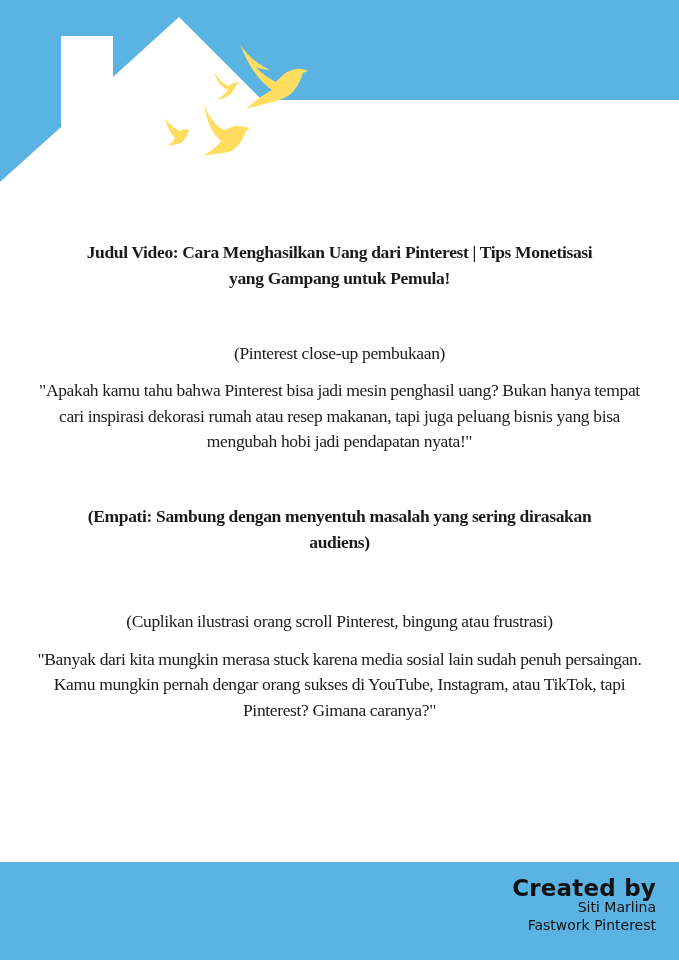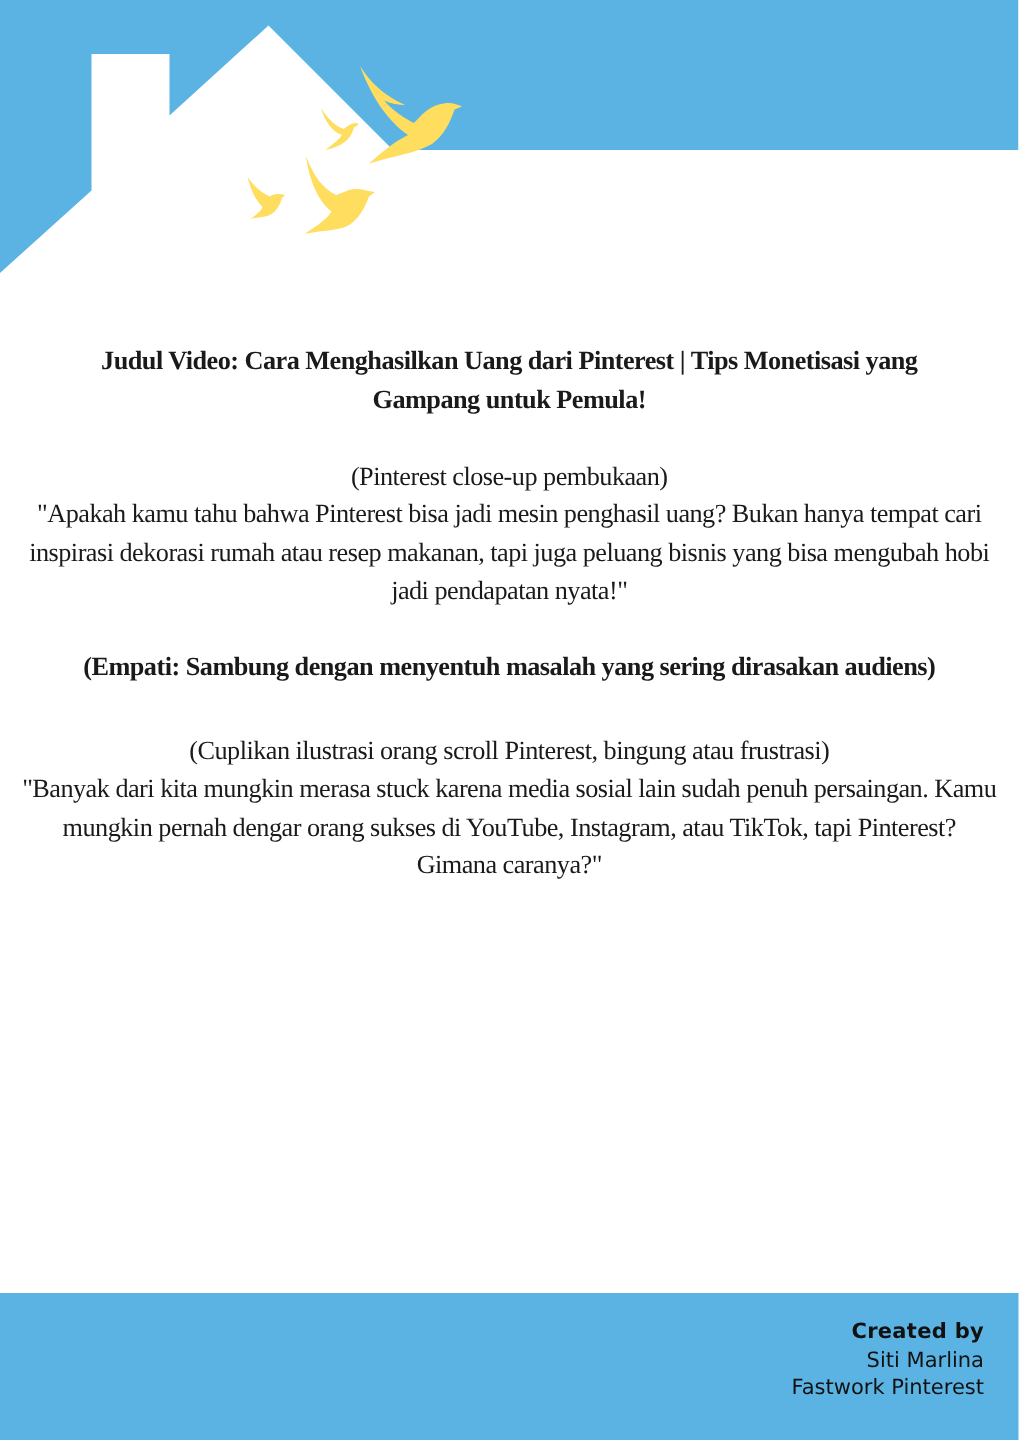--- a/index.html
+++ b/index.html
@@ -1,26 +1,26 @@
 <!DOCTYPE html>
 <html><head>
 <meta charset="utf-8">
 <style>
   html, body { margin: 0; padding: 0; }
   body { width: 679px; height: 960px; position: relative; background: #ffffff; overflow: hidden; font-family: "DejaVu Serif", serif; }
   .header-art { position: absolute; left: 0; top: 0; width: 679px; height: 200px; }
   .content { position: absolute; left: 0; top: 228px; width: 679px; text-align: center; color: #1a1a1a; }
-  .content p { margin: 0; font-size: 17.5px; line-height: 25.5px; letter-spacing: -0.35px; font-family: "Liberation Serif", "DejaVu Serif", serif; }
+  .content p { margin: 12px; font-size: 17.5px; line-height: 25.5px; letter-spacing: -0.35px; font-family: "Liberation Serif", "DejaVu Serif", serif; }
   .content .bold { font-weight: bold; }
   .content .title { padding: 0 60px; }
   .content .gap { height: 25.5px; }
   .content .wide { padding: 0 14px; }
   .footer { position: absolute; left: 0; top: 862px; width: 679px; height: 98px; background: #5bb3e4; }
   .footer-text { position: absolute; right: 23px; top: 15px; text-align: right; color: #111; font-family: "DejaVu Sans", sans-serif; }
-  .created { font-size: 14px; font-weight: bold; line-height: 22px; letter-spacing: 0.2px; }
+  .created { font-size: 23px; font-weight: bold; line-height: 22px; letter-spacing: 0.2px; }
   .author, .role { font-size: 14px; line-height: 17.5px; }
 </style>
 </head>
 <body>
 
 <div class="header-art">
   <svg width="679" height="200" viewBox="0 0 679 200" xmlns="http://www.w3.org/2000/svg">
 
     <path fill="#5bb3e4" d="M0 0 H679 V100 H262 L179 17 L113 77 V36 H61 V127 L0 182 Z"></path>
 

